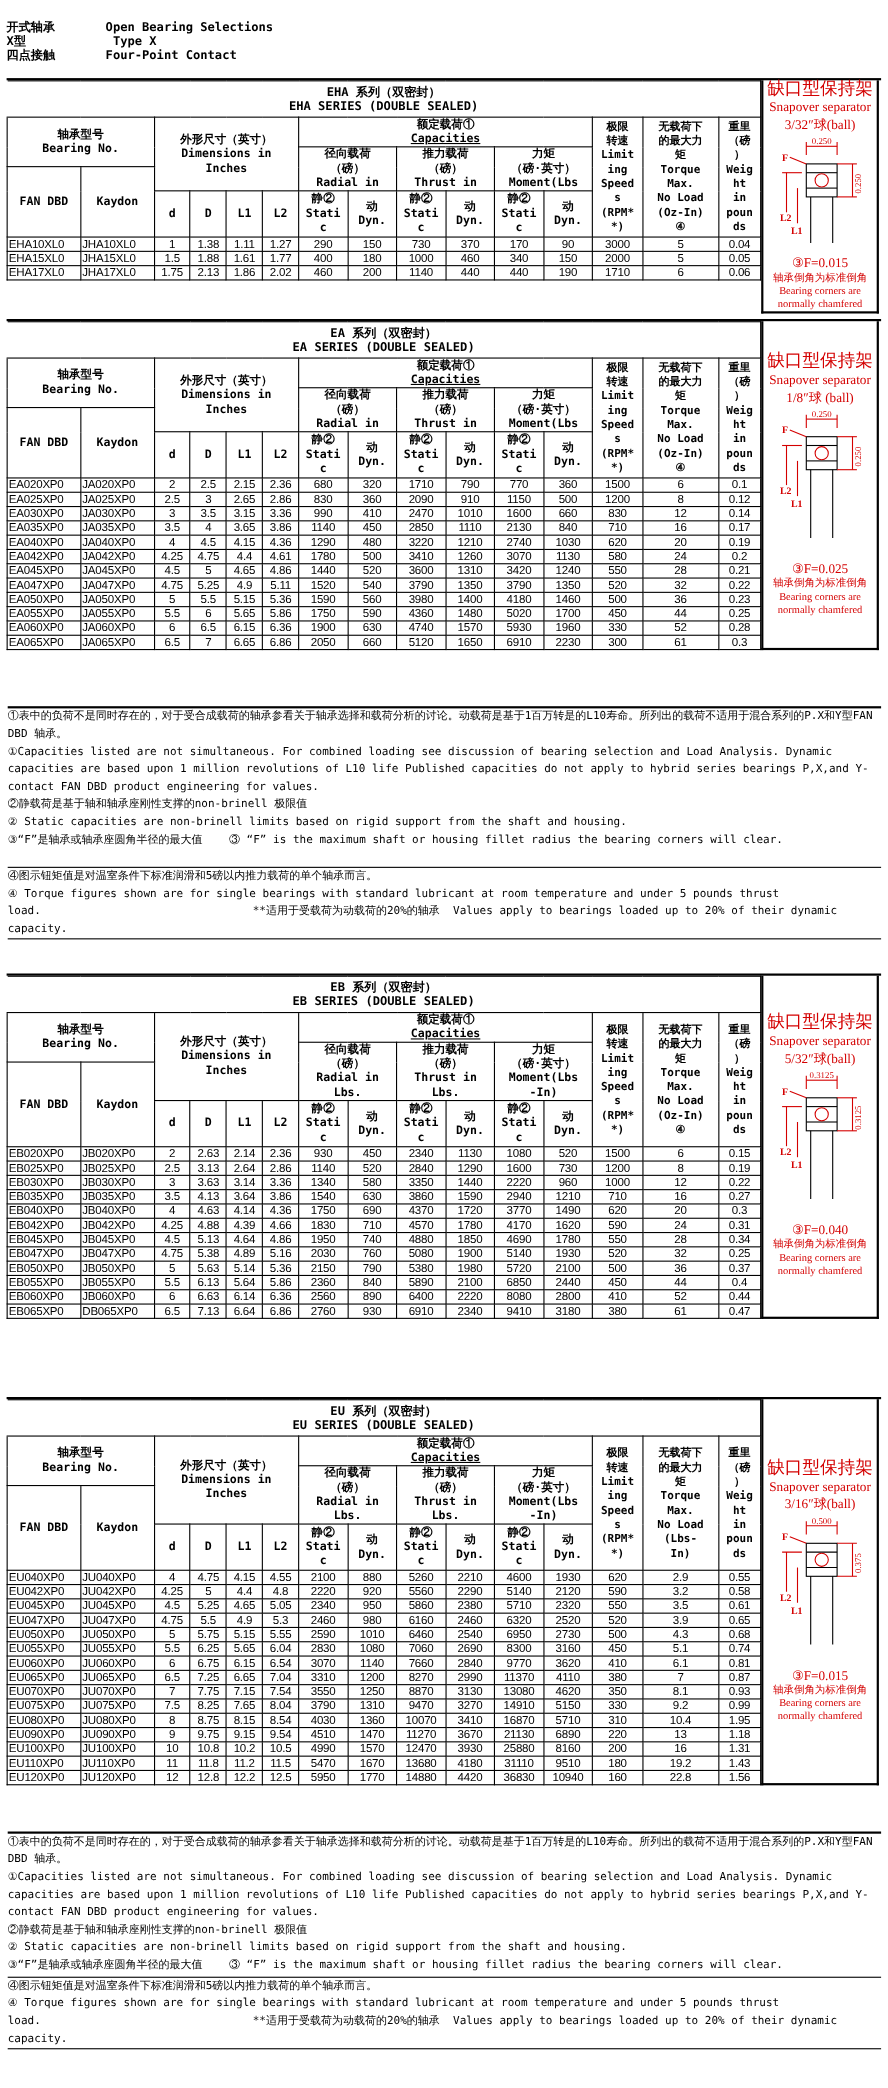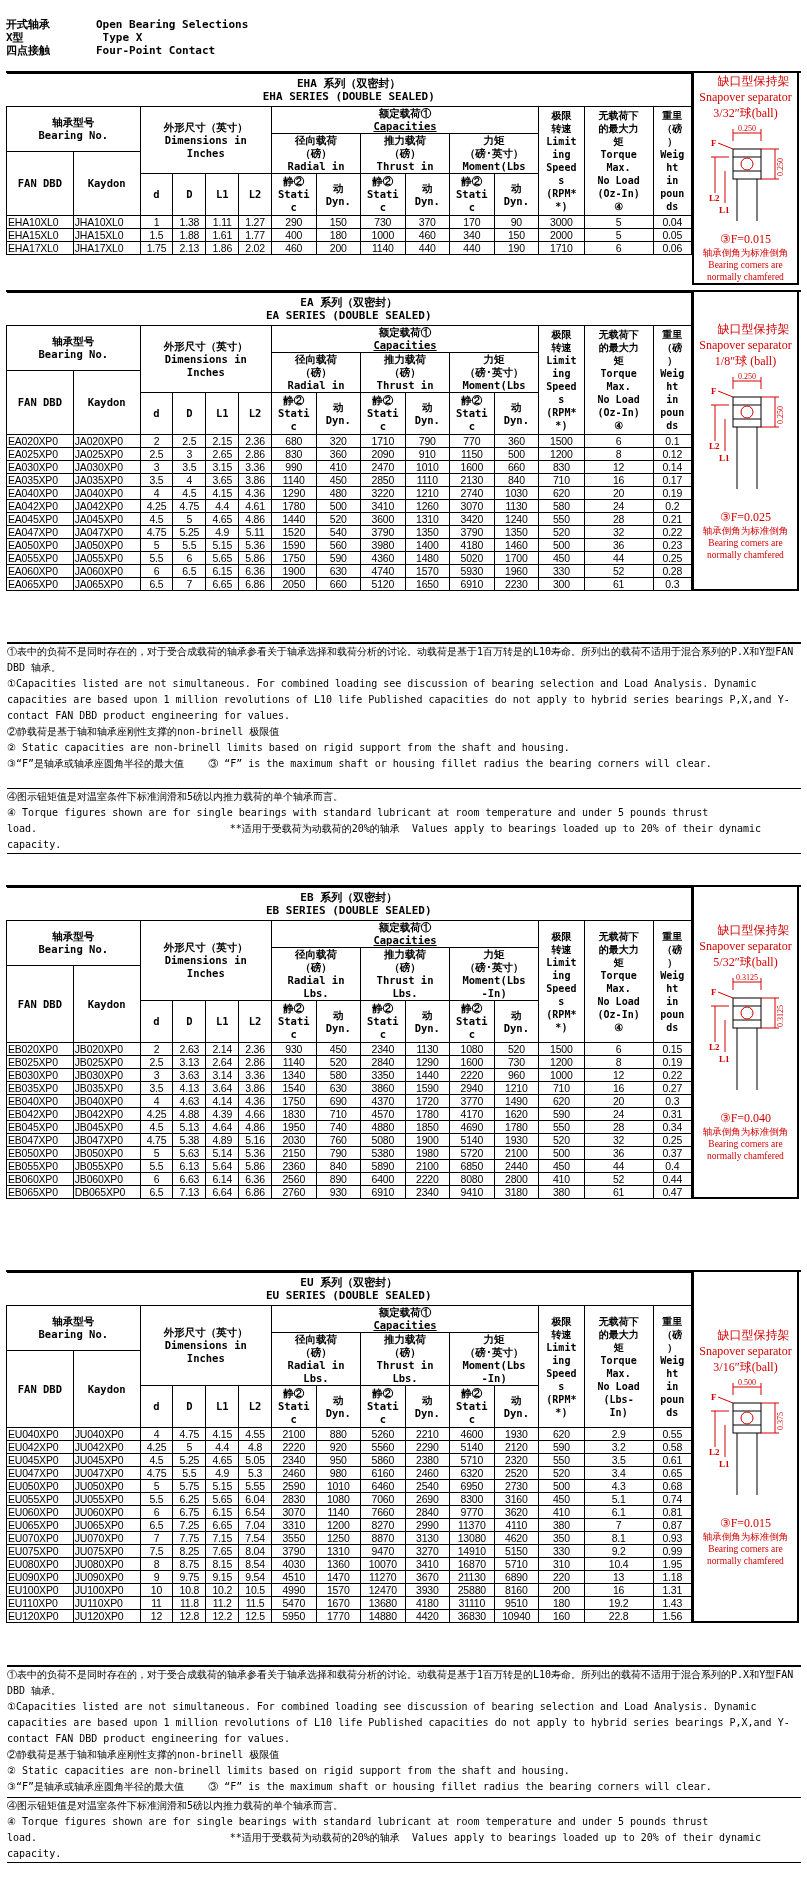--- a/index.html
+++ b/index.html
@@ -12,21 +12,21 @@
   .sec-inner { display:flex; }
   table.bt { border-collapse:collapse; table-layout:fixed; width:686px; font-size:10.5px; }
   table.bt td { border:1px solid #000; text-align:center; padding:0; line-height:13px; overflow:hidden; }
   table.bt .title td { font-weight:bold; font-size:11px; height:32px; border-left:none; }
   table.bt .hd td { font-weight:bold; }
   table.bt .dr td { font-family:"Liberation Sans Narrow","Liberation Sans",sans-serif; font-size:10.5px; height:12px; line-height:12px; letter-spacing:-0.2px; }
   table.bt .dr td.l { text-align:left; padding-left:1px; }
   .side { width:107px; border-left:2px solid #000; border-bottom:2px solid #000; border-right:2px solid #000;
           color:#d40000; font-family:"Liberation Serif","DejaVu Serif",serif; text-align:center; font-size:11px;
           display:flex; flex-direction:column; align-items:center; justify-content:center; box-sizing:border-box; }
-  .side .t1 { font-size:12px; line-height:16px;padding-left:16px; }
+  .side .t1 { font-size:16px; line-height:16px; }
   .side .t2 { font-size:12px; line-height:16px; }
   .side .small { font-size:9.5px; line-height:12px; }
   .notes { position:absolute; left:6px; width:795px; font-family:"DejaVu Sans Mono","Liberation Mono",monospace;
            font-size:10px; line-height:16px; box-sizing:border-box; padding-left:1px; }
   .notes .blk { border-top:1px solid #000; }
   .notes p { margin:0; }
 </style>
 </head>
 <body>
 
@@ -951,21 +951,21 @@
                 <td class="">5.5</td>
                 <td class="">4.9</td>
                 <td class="">5.3</td>
                 <td class="">2460</td>
                 <td class="">980</td>
                 <td class="">6160</td>
                 <td class="">2460</td>
                 <td class="">6320</td>
                 <td class="">2520</td>
                 <td class="">520</td>
-                <td class="">3.4</td>
+                <td class="">3.9</td>
                 <td class="">0.65</td>
               </tr>
               <tr class="dr">
                 <td class="l">EU050XP0</td>
                 <td class="l">JU050XP0</td>
                 <td class="">5</td>
                 <td class="">5.75</td>
                 <td class="">5.15</td>
                 <td class="">5.55</td>
                 <td class="">2590</td>

